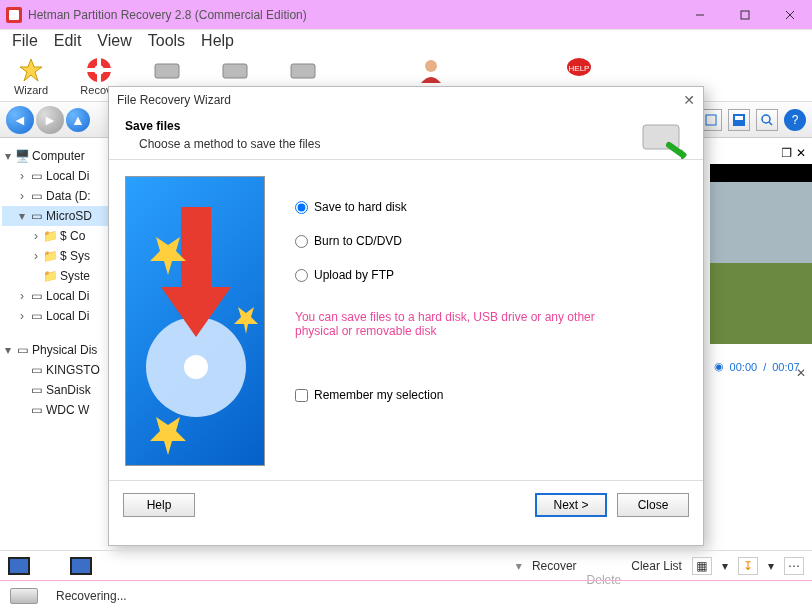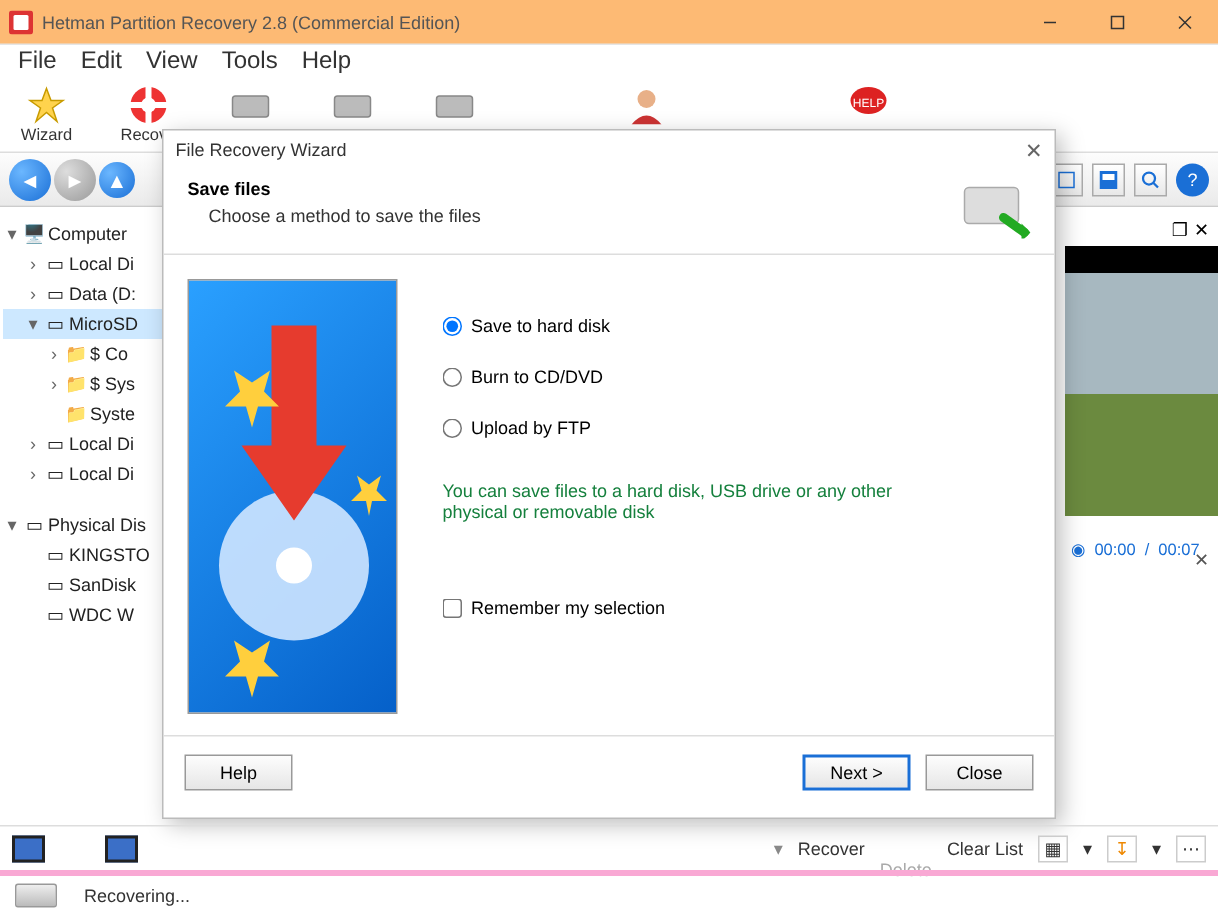--- a/index.html
+++ b/index.html
@@ -1,19 +1,19 @@
 <!DOCTYPE html>
 <html><head>
 <meta charset="utf-8">
 <style>
 * { box-sizing: border-box; margin: 0; padding: 0; font-family: "Segoe UI", Tahoma, sans-serif; }
 body { width: 812px; height: 610px; background: #fff; overflow: hidden; position: relative; font-size: 12px; }
 
 
-.titlebar { height: 30px; background: #fdba74; display: flex; align-items: center; padding-left: 6px; border-bottom: 1px solid #e5e5e5; }
+.titlebar { height: 30px; background: #f0abfc; display: flex; align-items: center; padding-left: 6px; border-bottom: 1px solid #e5e5e5; }
 .titlebar .app-icon { width: 16px; height: 16px; margin-right: 6px; }
 .titlebar .title { flex: 1; color: #555; font-size: 12px; }
 .winbtn { width: 45px; height: 30px; display: flex; align-items: center; justify-content: center; color: #333; }
 
 
 .menubar { height: 22px; display: flex; align-items: center; padding: 0 4px; }
 .menubar span { padding: 2px 8px; color: #333; font-size: 16px; }
 
 
 .toolbar { height: 50px; display: flex; align-items: flex-start; padding: 4px 6px 0 6px; gap: 18px; border-bottom: 1px solid #ddd; }
@@ -39,47 +39,47 @@
 .rightstrip { position:absolute; top:140px; right:0; width:102px; bottom:60px; background:#fff; }
 .rightstrip .tabbtn { position:absolute; top:6px; right:6px; display:flex; gap:4px;}
 .rightstrip .photo { position:absolute; top:24px; right:0; left:0; height:180px; background:linear-gradient(#000 0 10%, #a7b8c0 10% 55%, #6b8a3f 55% 100%);}
 .rightstrip .timebar { position:absolute; top:220px; left:4px; right:4px; font-size:11px; color:#1a6fd6; display:flex; align-items:center; gap:6px;}
 .rightstrip .closex { position:absolute; top:226px; right:6px; color:#555; }
 
 
 .wizard { position:absolute; left:108px; top:86px; width:596px; height:460px; background:#fff; border:1px solid #bbb; box-shadow: 4px 4px 14px rgba(0,0,0,.25);}
 .wiz-title { height:26px; display:flex; align-items:center; padding:0 8px; font-size:12px; color:#333;gap:40px; }
 .wiz-title .x { margin-left:auto; color:#666; font-size:14px;}
-.wiz-head { padding: 6px 16px 10px 16px; border-bottom:1px solid #ddd; display:flex; }
+.wiz-head { padding: 6px 16px 0 16px; border-bottom:1px solid #ddd; display:flex; }
 .wiz-head .txt { flex:1;}
 .wiz-head h3 { font-size:12px; font-weight:bold; margin-bottom:4px;}
 .wiz-head p { font-size:12px; color:#333; padding-left:14px;}
 .wiz-head .hdimg { width:50px; height:40px;}
 .wiz-body { display:flex; padding: 16px; gap: 30px; height: 320px;}
 .wiz-art { width:140px; height:290px; background:linear-gradient(135deg,#2aa0ff,#0560c9); border:1px solid #999; position:relative; overflow:hidden;}
 .wiz-opts { flex:1; padding-top:14px;}
 .radio-row { display:flex; align-items:center; height:34px; font-size:12px;}
 .radio-row input { margin-right:6px;}
-.desc { font-size:12px; color:#15803d; margin-top:18px; max-width:340px;}
+.desc { font-size:12px; color:#ec4899; margin-top:18px; max-width:340px;}
 .chk-row { margin-top:50px; font-size:12px; display:flex; align-items:center;}
 .chk-row input { margin-right:6px;}
 .wiz-foot { border-top:1px solid #ddd; height:48px; display:flex; align-items:center; padding:0 14px; gap:10px;}
 .wiz-foot .spacer { flex:1;}
 .btn { min-width:72px; height:24px; border:1px solid #999; background:linear-gradient(#fdfdfd,#e6e6e6); font-size:12px; display:flex; align-items:center; justify-content:center; padding:0 14px;}
 .btn.primary { border:2px solid #1a6fd6; }
 
 
 .bottombar { position:absolute; left:0; right:0; bottom:30px; height:30px; border-top:1px solid #ddd; display:flex; align-items:center; padding:0 8px; font-size:12px; color:#333;}
 .bottombar .filmico { width:22px; height:18px; background:#3b6fc7; margin-right:40px; border:2px solid #222;}
 .bottombar .right { margin-left:auto; display:flex; align-items:center; gap:10px;}
 .bottombar .disabled { color:#aaa;margin-top:28px;}
 .tinybtn { width:20px; height:18px; border:1px solid #ccc; display:flex; align-items:center; justify-content:center;}
 
 
-.statusbar { position:absolute; left:0; right:0; bottom:0; height:30px; display:flex; align-items:center; padding:0 10px; font-size:12px; color:#333; border-top:4px solid #f9a8d4;}
+.statusbar { position:absolute; left:0; right:0; bottom:0; height:30px; display:flex; align-items:center; padding:0 10px; font-size:12px; color:#333; border-top:1px solid #f9a8d4;}
 .statusbar .disk { width:28px; height:16px; background:linear-gradient(#eee,#bbb); border:1px solid #999; margin-right:18px; border-radius:2px;}
 
 svg { display:block; }
 </style>
 </head>
 <body>
 
 <div class="titlebar">
   <span class="app-icon">
     <svg width="16" height="16">

